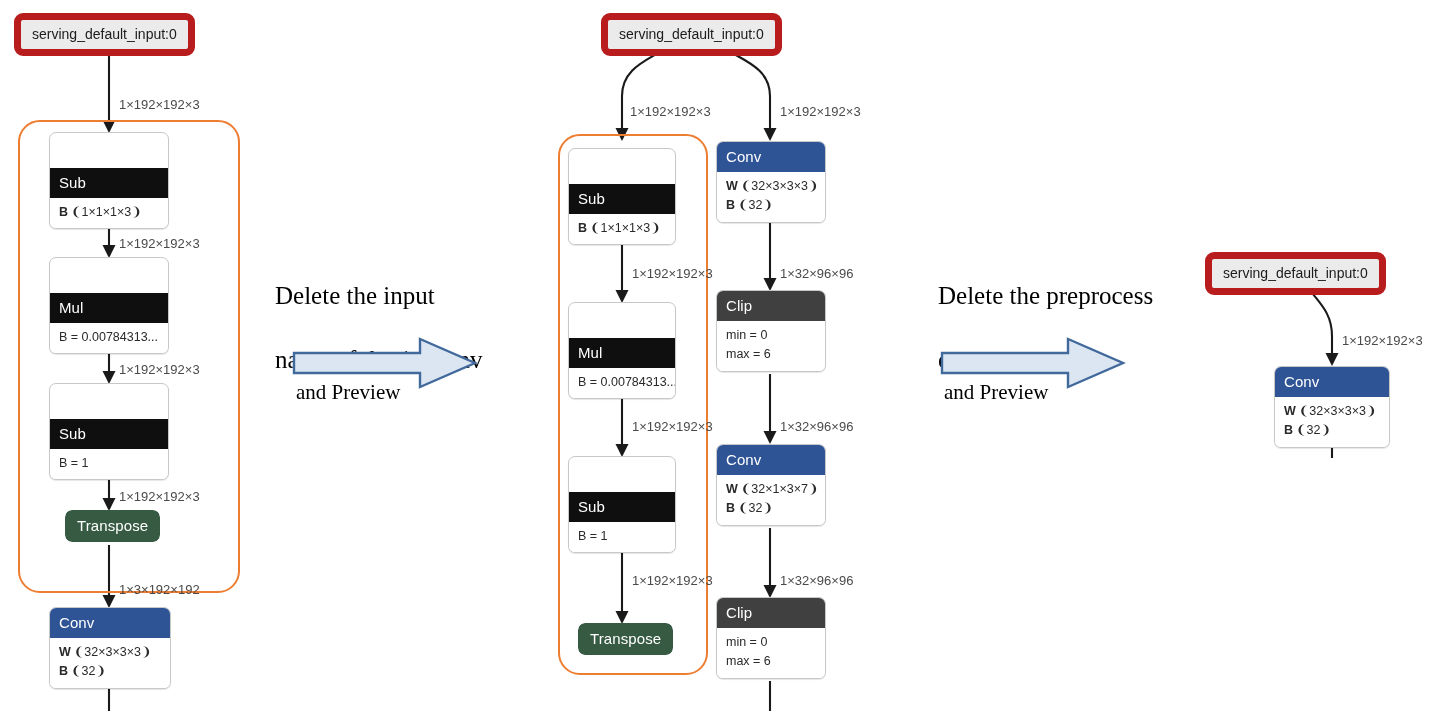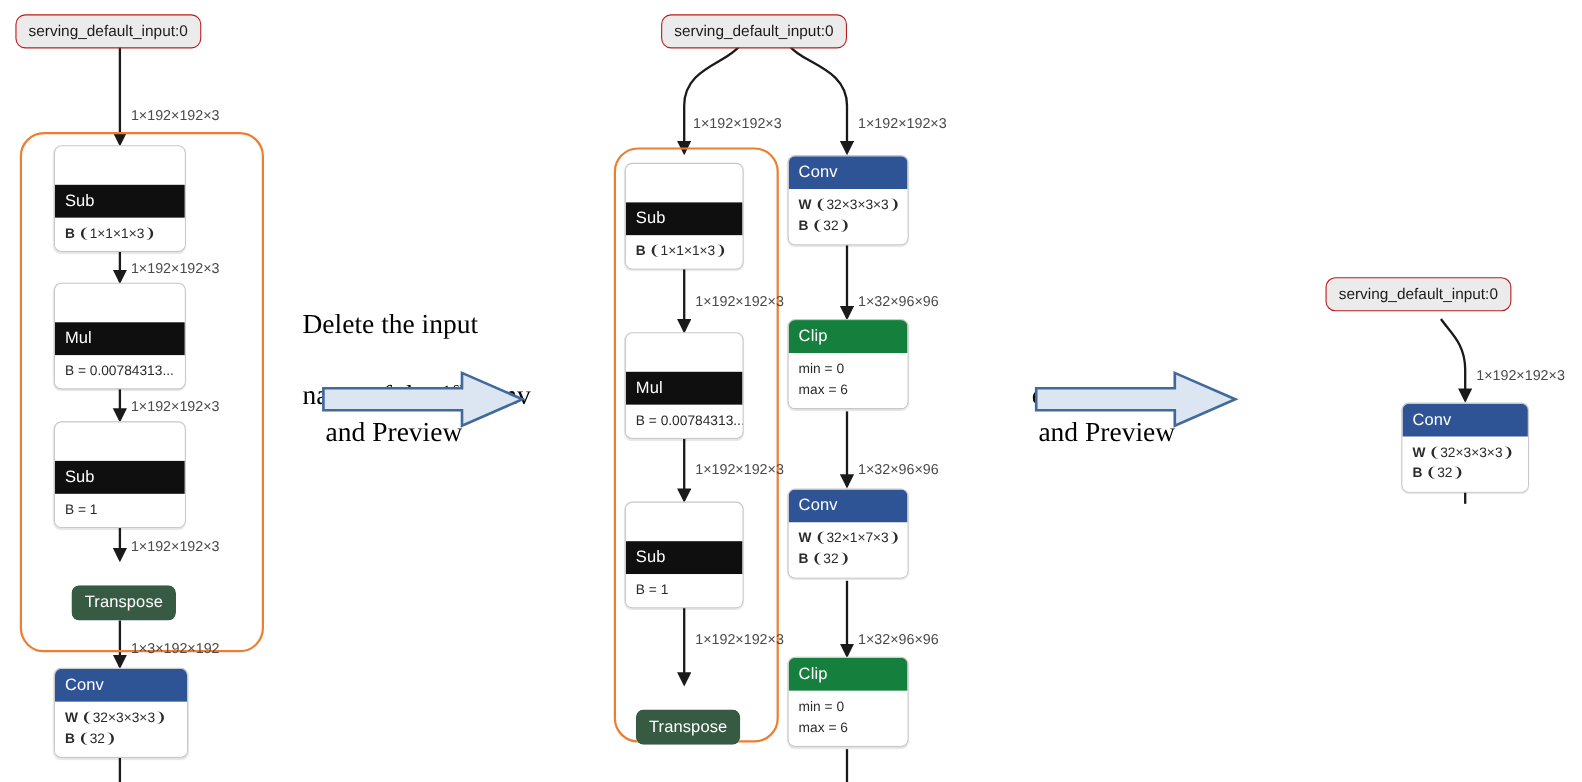--- a/index.html
+++ b/index.html
@@ -48,39 +48,38 @@
     color: #2a2a2a;
     line-height: 1.55;
     white-space: nowrap;
   }
   .node .attr b {
     font-weight: bold;
     margin-right: 3px;
   }
   .hdr-black  { background: #0f0f0f; margin-top: 35px; }
   .hdr-blue   { background: #2f5496; }
-  .hdr-red    { background: #15803d; }
+  .hdr-red    { background: #404040; }
   .hdr-green  { background: #375a43; }
 
   
   .node.solo {
     border: none;
     box-shadow: none;
-    margin-top: 22px;
   }
   .node.solo .hdr {
     border-radius: 7px;
     padding: 8px 12px 9px 12px;
   }
 
   
   .io-pill {
     position: absolute;
     background: #ebebeb;
-    border: 1px solid #b91c1c;
+    border: 7px solid #b91c1c;
     border-radius: 9px;
     font-size: 14px;
     color: #1b1b1b;
     padding: 6px 11px 7px 11px;
     white-space: nowrap;
     box-sizing: border-box;
   }
 
   
   .elabel {
@@ -110,21 +109,21 @@
     white-space: pre-line;
   }
   .anno sup {
     font-size: 0.62em;
     vertical-align: super;
     line-height: 0;
   }
   .anno-sub {
     position: absolute;
     font-family: "Liberation Serif", serif;
-    font-size: 25px;
+    font-size: 21px;
     color: #000000;
     white-space: nowrap;
   }
   .big-arrow { position: absolute; }
 </style>
 </head>
 <body>
 
 <div class="stage">
 
@@ -277,21 +276,21 @@
     </div>
   </div>
 
   <div class="elabel" style="left:632px; top:399px;">1×192×192×3</div>
   <div class="elabel" style="left:780px; top:399px;">1×32×96×96</div>
 
   <div class="node" style="left:716px; top:444px; width:110px;">
     <div class="hdr hdr-blue">Conv</div>
     <div class="body">
       <div class="attr">
-        <b>W</b><span>❨32×1×7×3❩</span>
+        <b>W</b><span>❨32×1×3×7❩</span>
       </div>
       <div class="attr">
         <b>B</b><span>❨32❩</span>
       </div>
     </div>
   </div>
 
   <div class="node" style="left:568px; top:456px; width:108px;">
     <div class="hdr hdr-black">Sub</div>
     <div class="body">
@@ -314,21 +313,21 @@
         <span>max = 6</span>
       </div>
     </div>
   </div>
 
   <div class="node solo" style="left:578px; top:623px;">
     <div class="hdr hdr-green">Transpose</div>
   </div>
 
   <div class="anno" style="left:938px; top:248px; width:270px;">
-    <br>
+    <span>Delete the preprocess</span><br>
     <span>operators</span><sup></sup><span></span>
   </div>
   <svg class="big-arrow" style="left:940px; top:336px;" width="186" height="54" viewBox="0 0 186 54">
     <path d="M2,17 L128,17 L128,3 L183,27 L128,51 L128,37 L2,37 Z" fill="#dce6f2" stroke="#41699b" stroke-width="2.4" stroke-linejoin="miter"></path>
   </svg>
   <div class="anno-sub" style="left:944px; top:380px;">and Preview</div>
 
   <div class="io-pill" style="left:1205px; top:252px;">serving_default_input:0</div>
 
   <div class="elabel" style="left:1342px; top:313px;">1×192×192×3</div>

